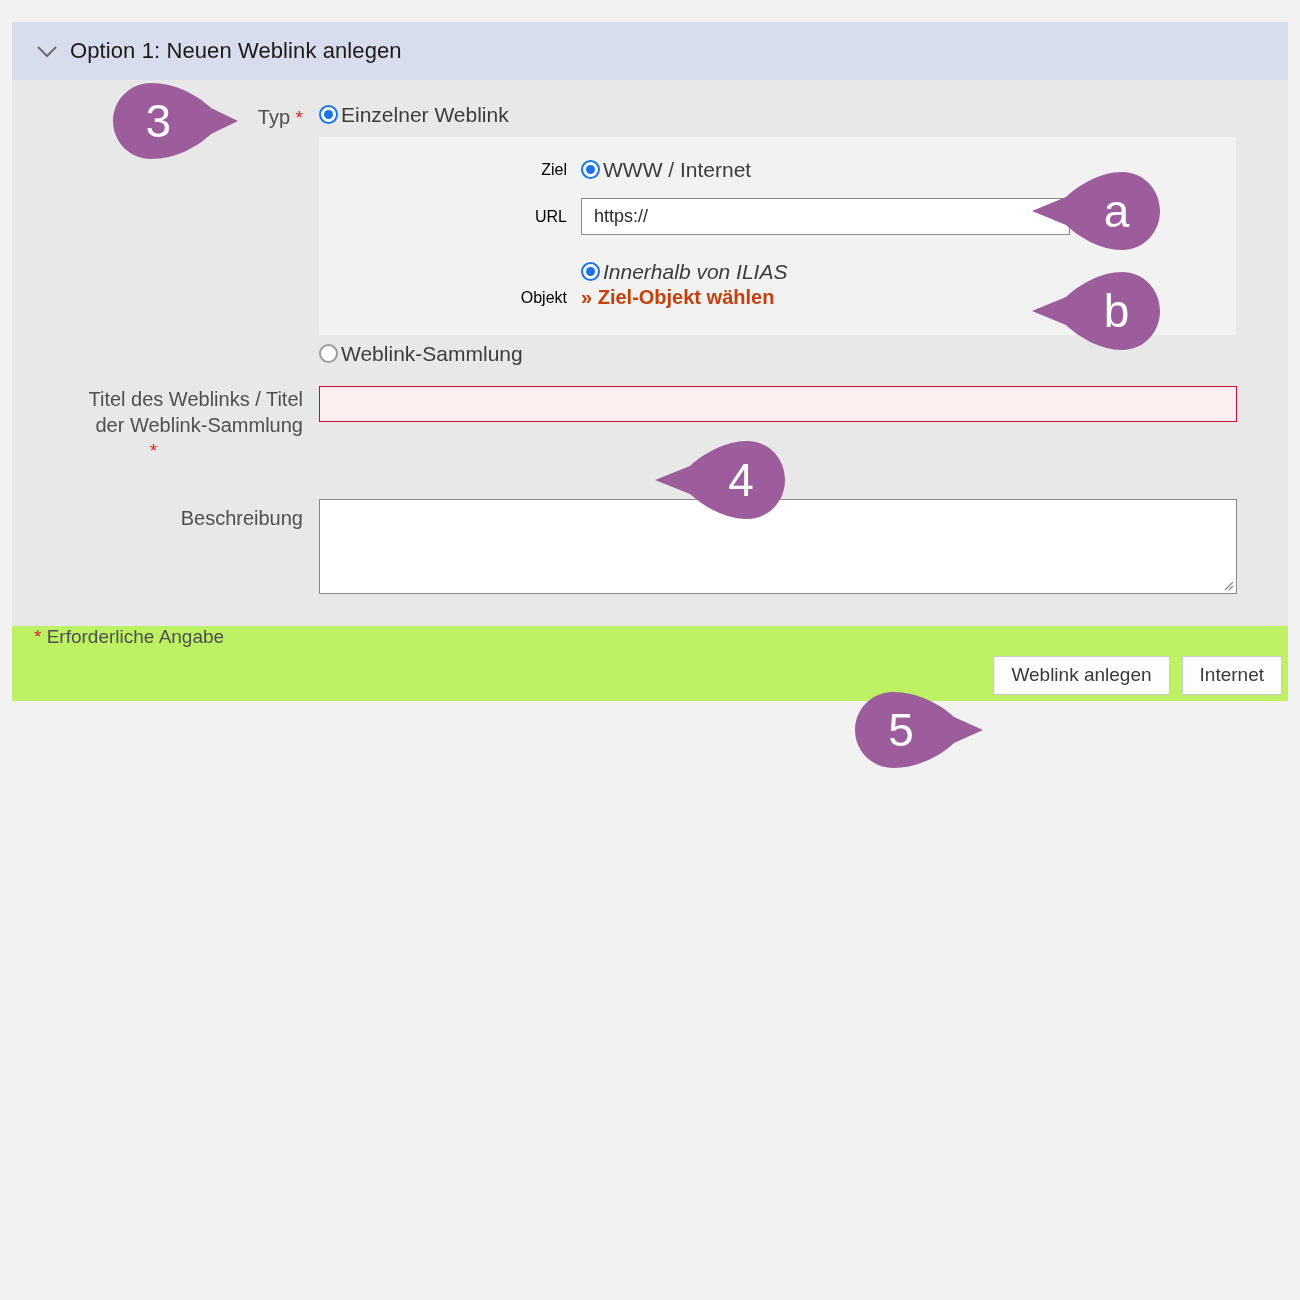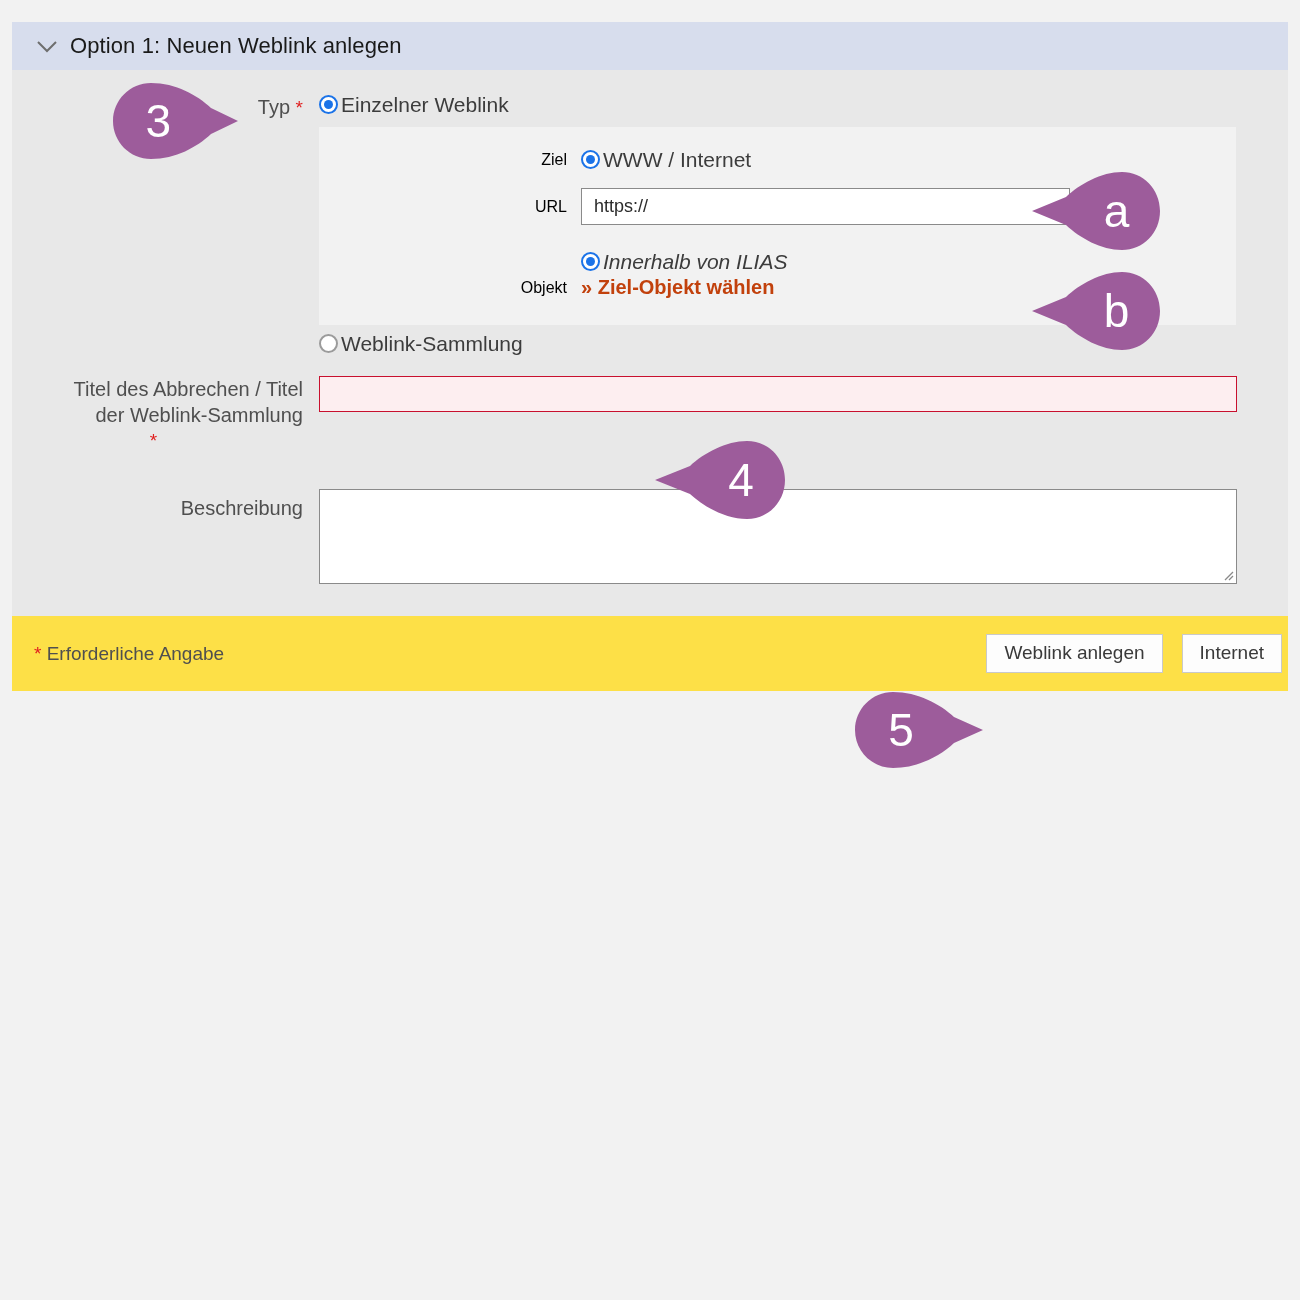--- a/index.html
+++ b/index.html
@@ -19,21 +19,21 @@
   
   #form-panel {
     position: absolute;
     left: 12px;
     top: 22px;
     width: 1276px;
   }
 
   .panel-header {
     background: #d7dded;
-    height: 48px;
+    height: 58px;
     display: flex;
     align-items: center;
     padding-left: 22px;
     box-sizing: border-box;
   }
   .chevron-icon {
     width: 26px;
     height: 26px;
     flex: 0 0 26px;
     margin-right: 10px;
@@ -196,36 +196,37 @@
     position: absolute;
     right: 3px;
     bottom: 3px;
     width: 13px;
     height: 13px;
     pointer-events: none;
   }
 
   
   .panel-footer {
-    background: #fde047;
+    background: #bef264;
     height: 75px;
     display: flex;
-    align-items: center;
     padding: 0 6px 0 22px;
     box-sizing: border-box;
     position: relative;
+    flex-direction: column;
   }
   #required-note {
     font-size: 19px;
     color: #4f4f4f;
   }
   .footer-buttons {
     margin-left: auto;
     display: flex;
-    gap: 19px;
+    gap: 12px;
+    margin-top: 8px;
   }
   .btn {
     background: #fdfdfd;
     border: 1px solid #c9c9c9;
     font-family: "Liberation Sans", sans-serif;
     font-size: 19px;
     color: #3a3a3a;
     padding: 8px 17px;
     line-height: 1.1;
     cursor: pointer;
@@ -320,21 +321,21 @@
         <label class="radio-line" style="margin-top:8px;">
           <span class="radio unchecked"></span>
           <span class="radio-label">Weblink-Sammlung</span>
         </label>
 
       </div>
     </div>
 
     <div class="form-row" style="padding-top:22px;">
       <div class="row-label">
-        <div>Titel des Abbrechen / Titel</div>
+        <div>Titel des Weblinks / Titel</div>
         <div>der Weblink-Sammlung</div>
         <div class="req-star" style="text-align:center;padding-right:8px;">*</div>
       </div>
       <div class="row-field">
         <input id="title-input" class="text-input" type="text" value="" style="">
       </div>
     </div>
 
     <div class="form-row" style="padding-top:35px;padding-bottom:32px;">
       <div class="row-label" style="padding-top:6px;">Beschreibung</div>

